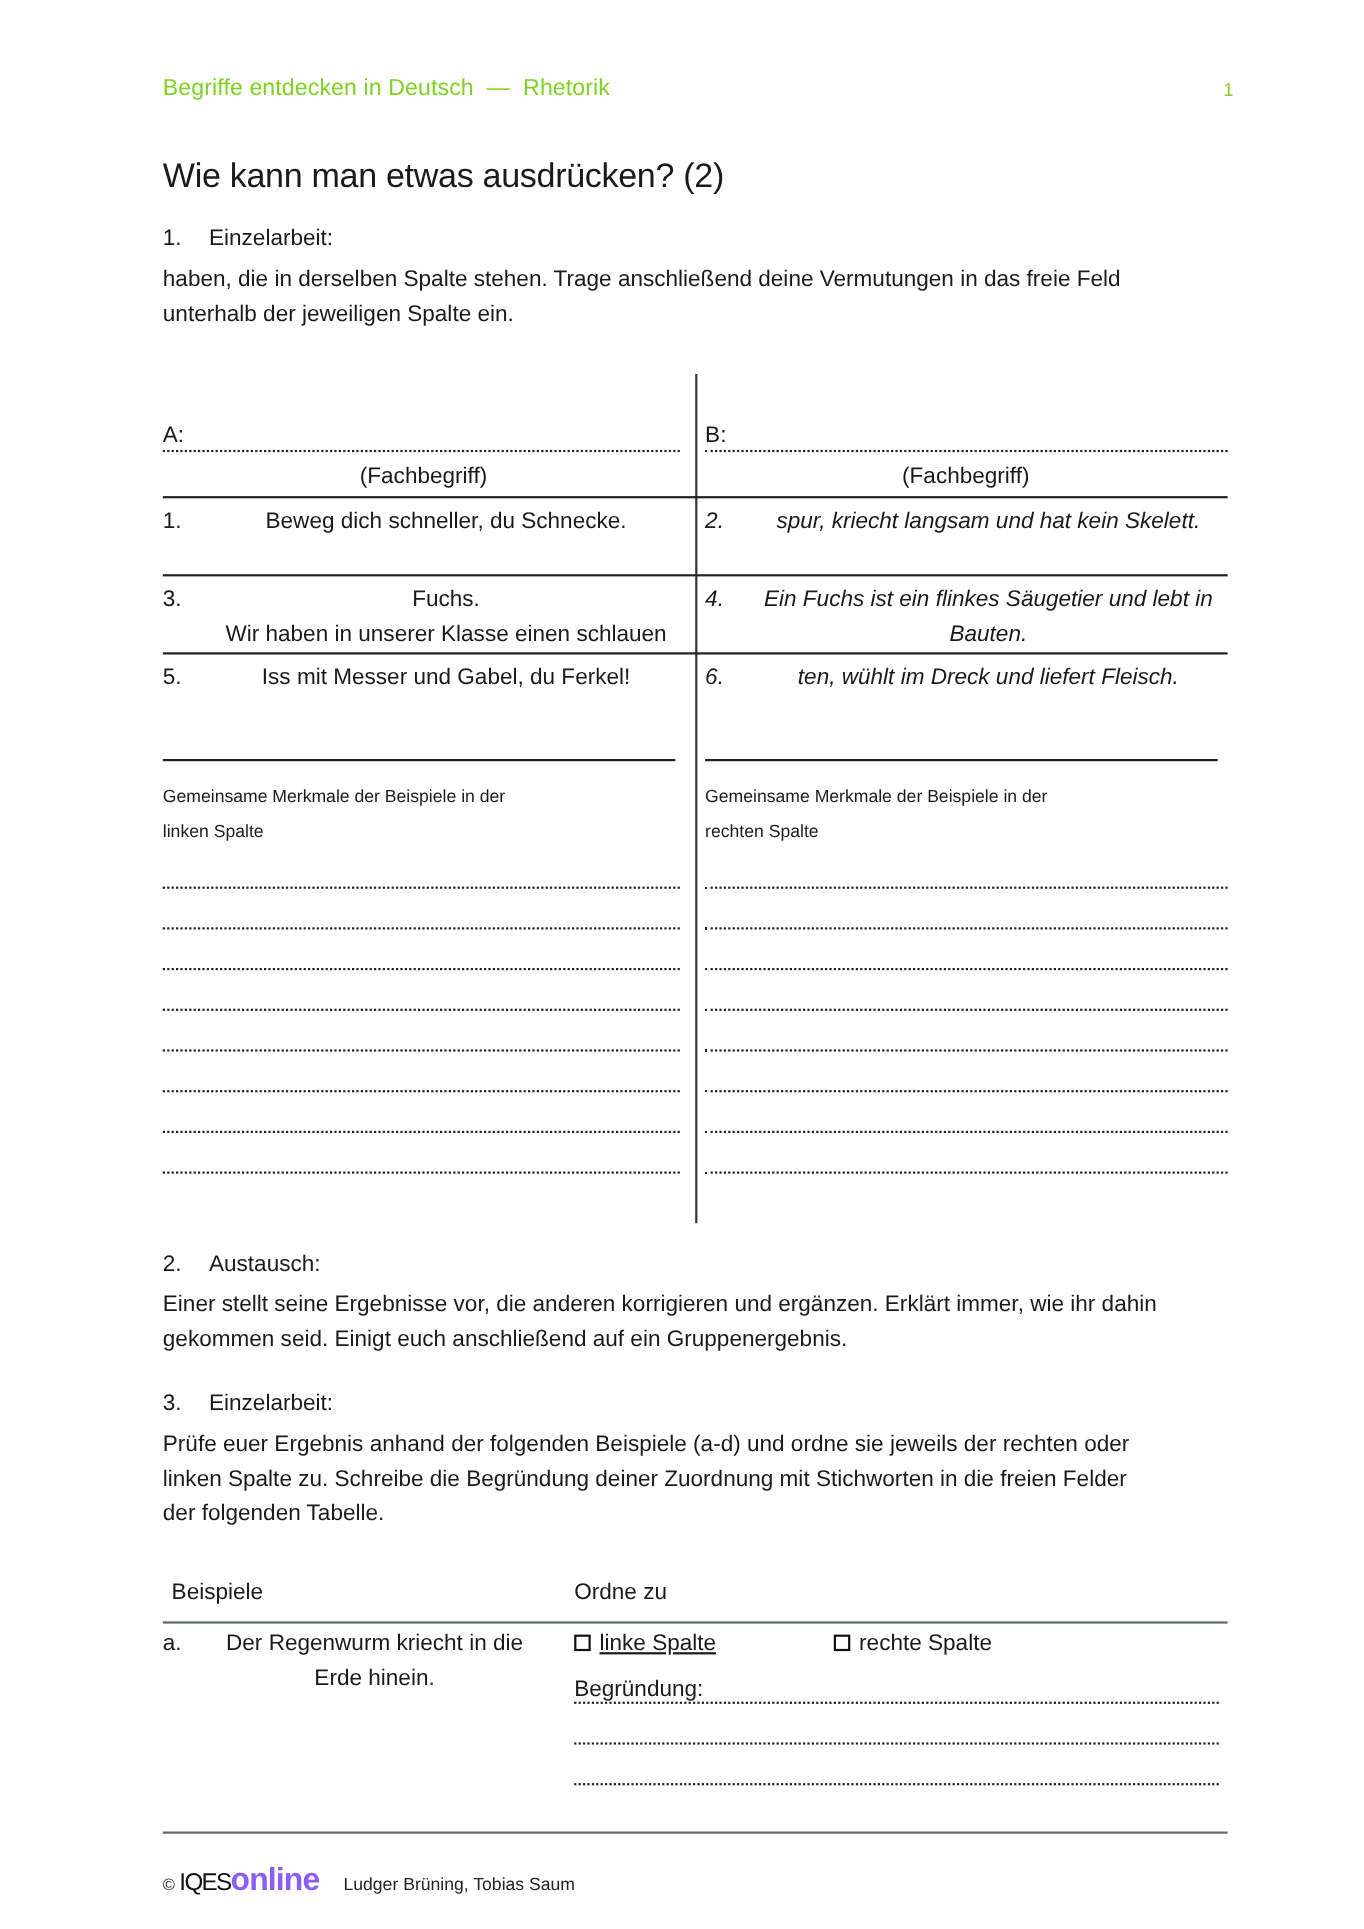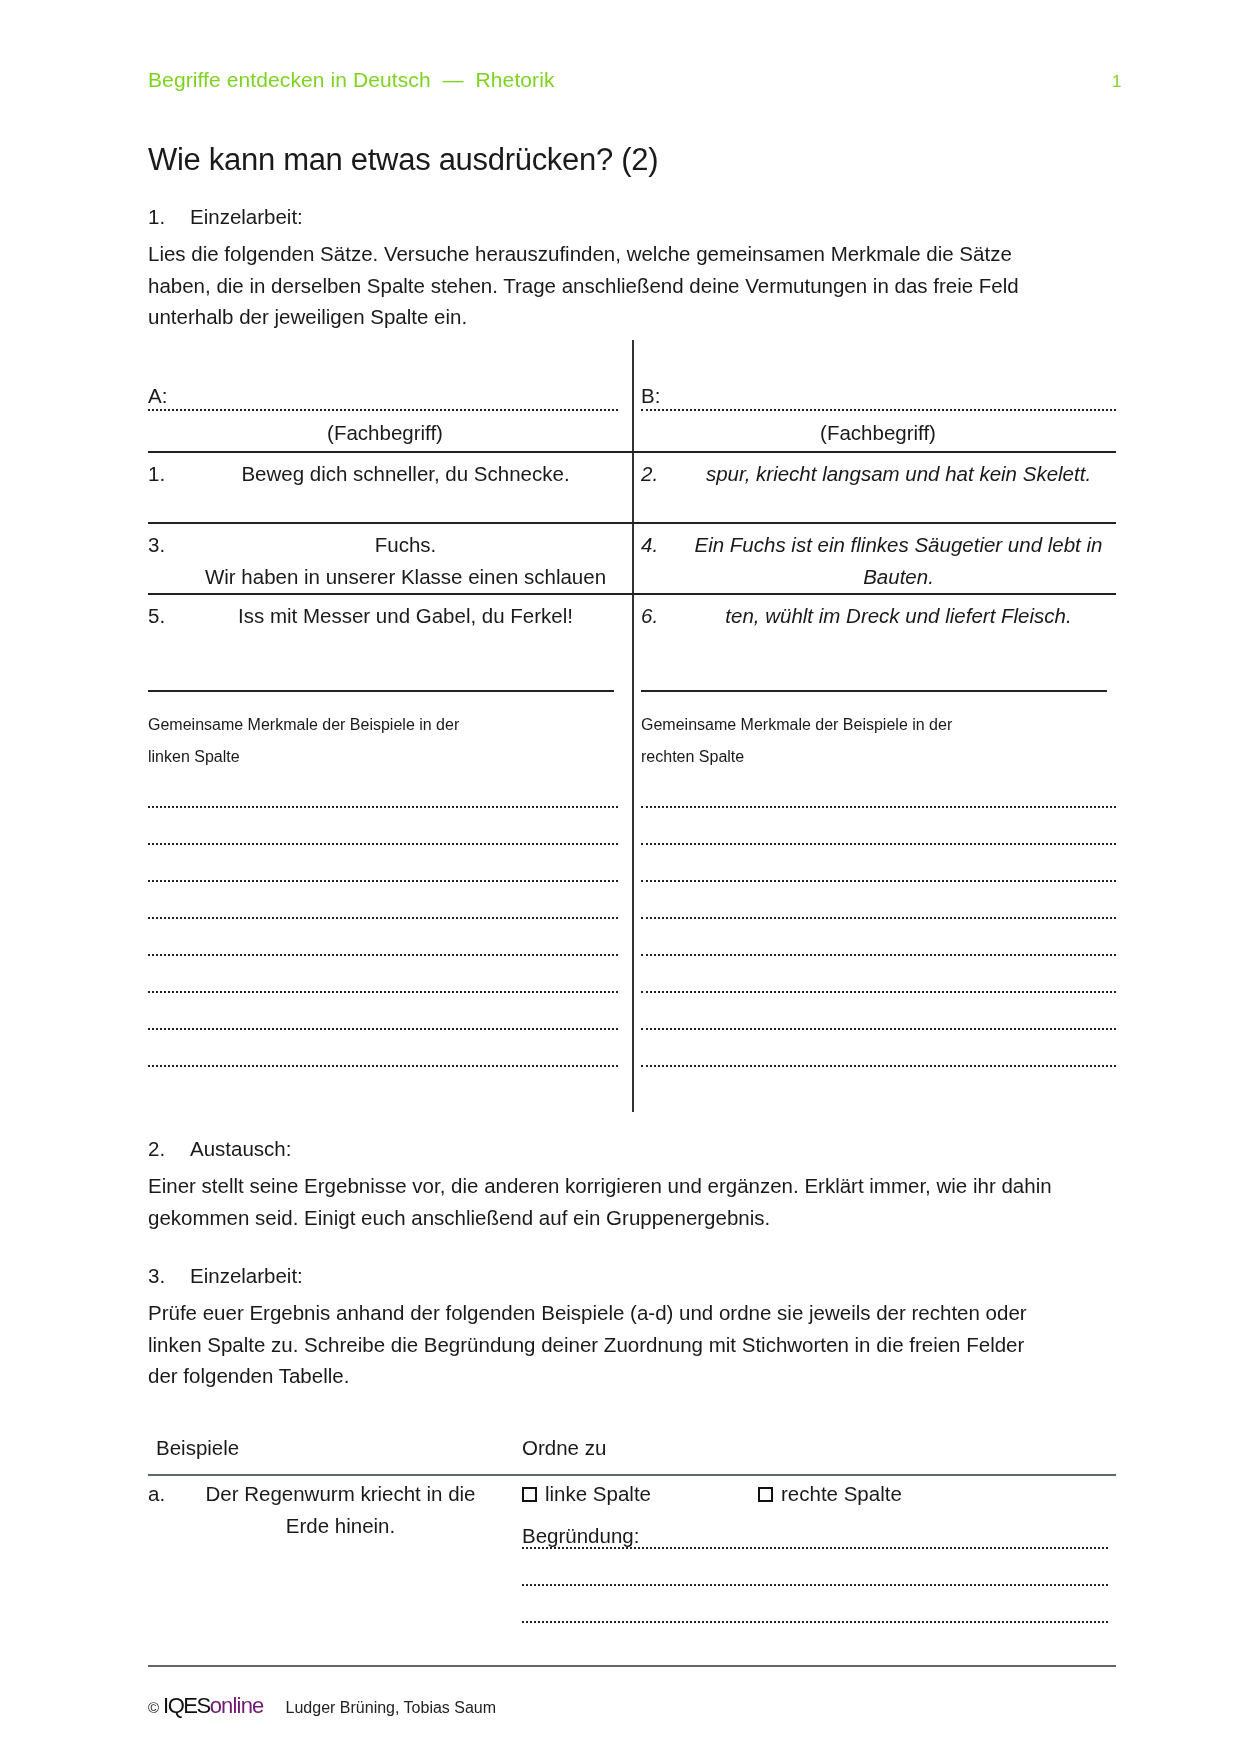--- a/index.html
+++ b/index.html
@@ -36,36 +36,35 @@
   
   .th { font-size: 20.5px; }
   .tbl-line { left: 148px; top: 1474px; width: 968px; height: 2px; background: #5a6a66; }
   .cb { display: inline-block; width: 15px; height: 15px; border: 2px solid #111; margin-right: 8px; vertical-align: -1px; }
   .opt { font-size: 20.5px; }
 
   .footer-line { left: 148px; top: 1665px; width: 968px; height: 2px; background: #666; }
   .footer { left: 148px; top: 1693px; font-size: 15px; color: #1a1a1a; white-space: nowrap; }
   .footer .copy { font-size: 15px; margin-right: 4px; }
   .footer .iqes { font-size: 22px; letter-spacing: -1.5px; color: #111; }
-  .footer .online { font-size: 22px; letter-spacing: -0.8px; color: #701a75; margin-right: 22px; }
+  .footer .online { font-size: 29px; letter-spacing: -0.8px; color: #8b5cf6; margin-right: 22px; font-weight: bold; }
   .footer .auth { font-size: 16px; color: #222; }
 </style>
 </head>
 <body>
 
 <div class="abs hdr"><span>Begriffe entdecken in Deutsch</span>  <span>—</span>  <span>Rhetorik</span></div>
 <div class="abs pnum">1</div>
 
 <div class="abs title">Wie kann man etwas ausdrücken? (2)</div>
 
 <div class="abs sec-h" style="left:148px; top:205px;">
   <span class="n">1.</span><span>Einzelarbeit:</span>
 </div>
 <div class="abs para" style="left:148px; top:238px;">
-  <div>Lies die folgenden Sätze. Versuche herauszufinden, welche gemeinsamen Merkmale die Sätze</div>
   <div>haben, die in derselben Spalte stehen. Trage anschließend deine Vermutungen in das freie Feld</div>
   <div>unterhalb der jeweiligen Spalte ein.</div>
 </div>
 
 <div class="abs vline"></div>
 
 <div class="abs lbl" style="left:148px; top:384px;">A:</div>
 <div class="abs dots" style="left:148px; top:409px; width:470px;"></div>
 <div class="abs fach" style="left:148px; top:421px;">(Fachbegriff)</div>
 
@@ -155,21 +154,21 @@
 <div class="abs th" style="left:156px; top:1436px;">Beispiele</div>
 <div class="abs th" style="left:522px; top:1436px;">Ordne zu</div>
 <div class="abs tbl-line"></div>
 
 <div class="abs item" style="left:148px; top:1478px; width:350px;">
   <span class="n">a.</span>
   <span class="t">Der Regenwurm kriecht in die</span>
   <span class="t">Erde hinein.</span>
 </div>
 
-<div class="abs opt" style="left:522px; top:1482px;">
+<div class="abs opt" style="left:522px; top:1482px;text-decoration:underline;">
   <span class="cb"></span><span>linke Spalte</span>
 </div>
 <div class="abs opt" style="left:758px; top:1482px;">
   <span class="cb"></span><span>rechte Spalte</span>
 </div>
 
 <div class="abs opt" style="left:522px; top:1524px;">Begründung:</div>
 <div class="abs dots" style="left:522px; top:1547px; width:586px;"></div>
 <div class="abs dots" style="left:522px; top:1584px; width:586px;"></div>
 <div class="abs dots" style="left:522px; top:1621px; width:586px;"></div>

